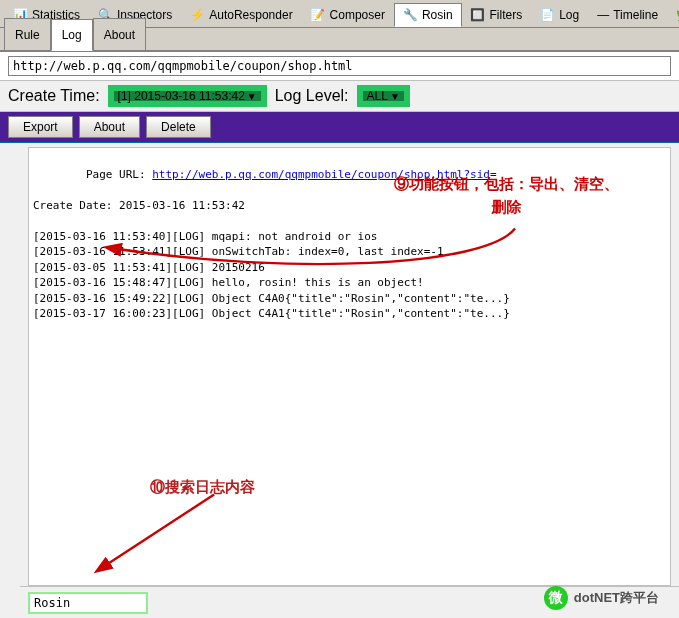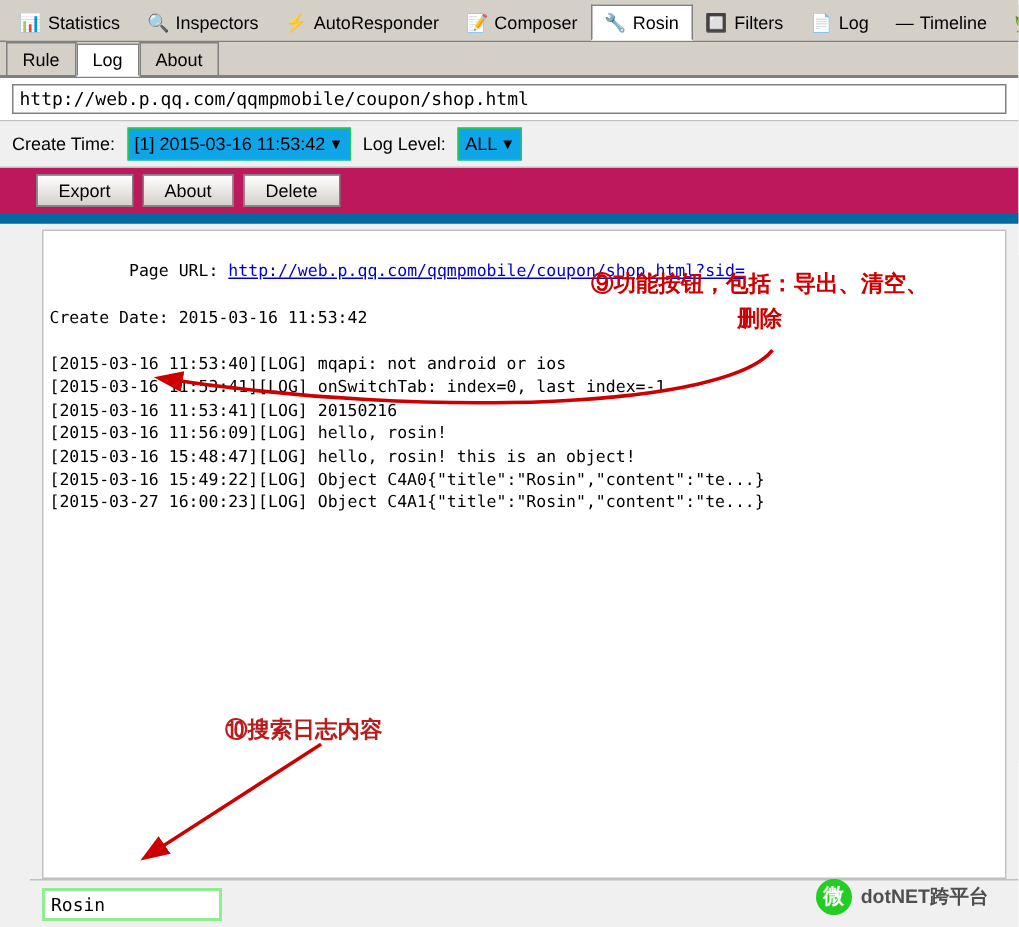--- a/index.html
+++ b/index.html
@@ -43,21 +43,21 @@
       align-items: flex-end;
       padding: 0 4px;
     }
     .sub-tab {
       padding: 2px 10px;
       background: #d4d0c8;
       border: 1px solid #808080;
       border-bottom: none;
       cursor: pointer;
       font-size: 12px;
-      height: 22px;
+      height: 32px;
       display: flex;
       align-items: center;
     }
     .sub-tab.active {
       background: #ffffff;
       border-bottom: 1px solid #ffffff;
       margin-bottom: -1px;
       z-index: 1;
     }
 
@@ -79,41 +79,41 @@
 
     
     .controls-row {
       display: flex;
       align-items: center;
       padding: 4px 8px;
       gap: 8px;
       background: #f0f0f0;
       border-bottom: 1px solid #c0c0c0;
     }
-    .label { font-size: 12px; white-space: nowrap; }
+    .label { font-size: 16px; white-space: nowrap; }
     .select-box {
-      border: 1px solid #22c55e;
-      background: #0ea5e9;
+      border: 6px solid #22c55e;
+      background: #15803d;
       padding: 2px 4px;
       font-size: 12px;
       display: flex;
       align-items: center;
       gap: 2px;
       cursor: pointer;
       height: 22px;
     }
     .select-box .arrow { font-size: 10px; }
 
     
     .buttons-row {
       display: flex;
       gap: 6px;
-      padding: 4px 24px;
-      background: #be185d;
-      border-bottom: 7px solid #0369a1;
+      padding: 4px 8px;
+      background: #4c1d95;
+      border-bottom: 1px solid #0369a1;
     }
     .btn {
       border: 1px solid #808080;
       background: linear-gradient(to bottom, #ffffff, #d4d0c8);
       padding: 3px 14px;
       font-size: 12px;
       cursor: pointer;
       min-width: 60px;
     }
 
@@ -314,25 +314,24 @@
   <div class="full-area">
 
     <div class="log-area" style="flex:1; margin: 4px 8px 0 8px;">
       <div class="log-line url-line">
         <span>Page URL: </span><span class="log-link">http://web.p.qq.com/qqmpmobile/coupon/shop.html?sid=</span>
       </div>
       <div class="log-line normal">Create Date: 2015-03-16 11:53:42</div>
       <div class="log-line">&nbsp;</div>
       <div class="log-line normal">[2015-03-16 11:53:40][LOG] mqapi: not android or ios</div>
       <div class="log-line normal">[2015-03-16 11:53:41][LOG] onSwitchTab: index=0, last index=-1</div>
-      <div class="log-line normal">[2015-03-16 11:53:41][LOG] 20150216</div>
-      <div class="log-line normal">[2015-03-16 11:56:09][LOG] hello, rosin!</div>
+      <div class="log-line normal">[2015-03-05 11:53:41][LOG] 20150216</div>
       <div class="log-line normal">[2015-03-16 15:48:47][LOG] hello, rosin! this is an object!</div>
       <div class="log-line normal">[2015-03-16 15:49:22][LOG] Object C4A0{"title":"Rosin","content":"te...}</div>
-      <div class="log-line normal">[2015-03-27 16:00:23][LOG] Object C4A1{"title":"Rosin","content":"te...}</div>
+      <div class="log-line normal">[2015-03-17 16:00:23][LOG] Object C4A1{"title":"Rosin","content":"te...}</div>
     </div>
 
     <div class="annotation-9">
       <span>⑨</span><span>功能按钮，包括：导出、清空、<br>删除</span>
     </div>
 
     <svg class="arrow-overlay" style="position:absolute; left:0; top:0; width:100%; height:100%;" viewBox="0 0 679 500" preserveAspectRatio="none">
       <defs>
         <marker id="arrowhead" markerWidth="8" markerHeight="6" refX="6" refY="3" orient="auto">
           <polygon points="0 0, 8 3, 0 6" fill="#cc0000"></polygon>

